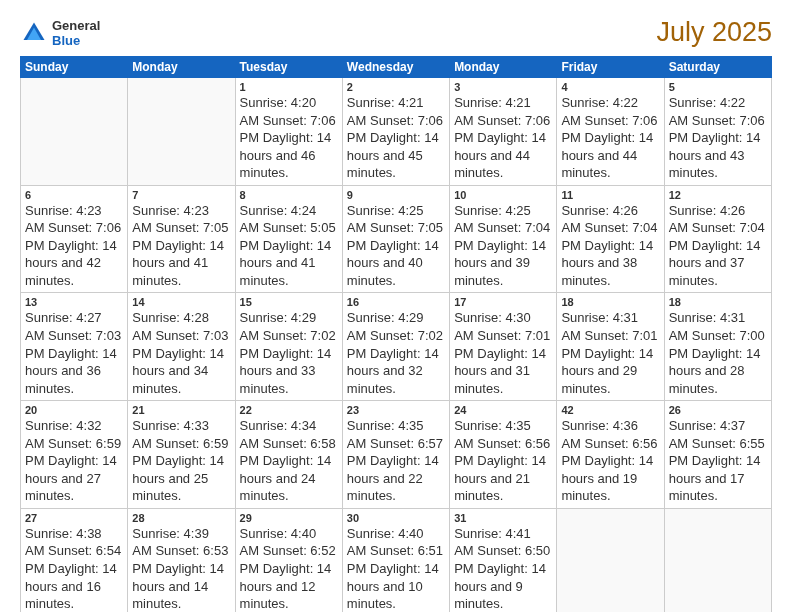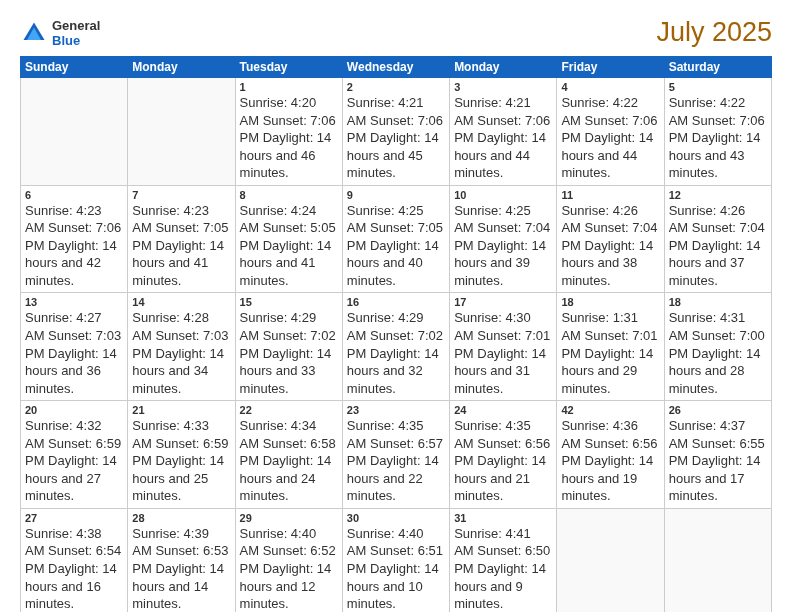--- a/index.html
+++ b/index.html
@@ -229,21 +229,21 @@
 Daylight: 14 hours and 32 minutes.</div>
           </td>
           <td>
             <span class="day-num">17</span>
             <div class="cell-text">Sunrise: 4:30 AM
 Sunset: 7:01 PM
 Daylight: 14 hours and 31 minutes.</div>
           </td>
           <td>
             <span class="day-num">18</span>
-            <div class="cell-text">Sunrise: 1:31 AM
+            <div class="cell-text">Sunrise: 4:31 AM
 Sunset: 7:01 PM
 Daylight: 14 hours and 29 minutes.</div>
           </td>
           <td>
             <span class="day-num">18</span>
             <div class="cell-text">Sunrise: 4:31 AM
 Sunset: 7:00 PM
 Daylight: 14 hours and 28 minutes.</div>
           </td>
         </tr>

